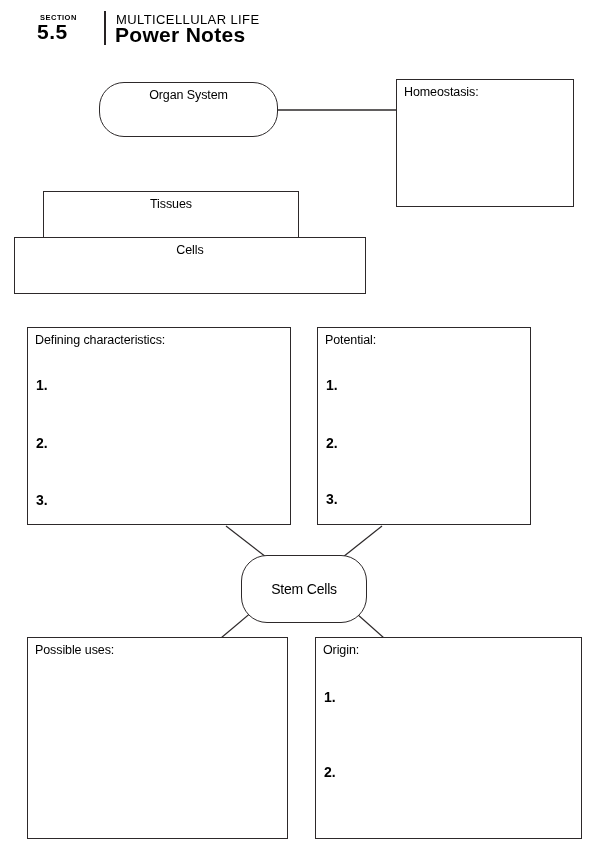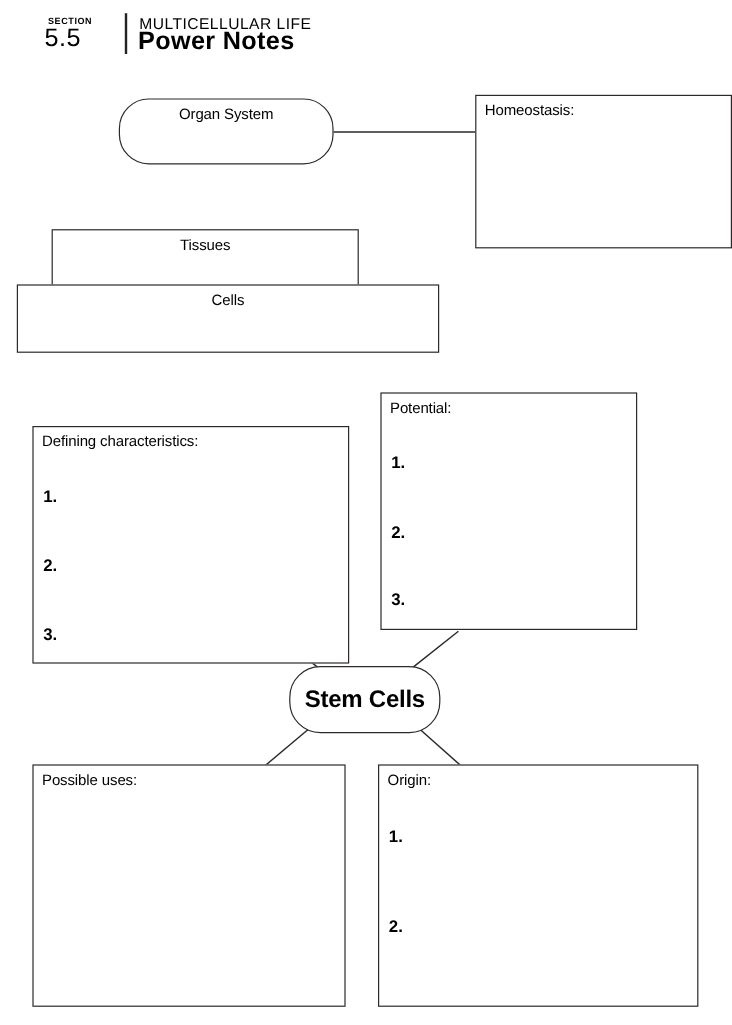--- a/index.html
+++ b/index.html
@@ -19,21 +19,21 @@
   }
   .abs { position: absolute; }
 
   
   .sec-label {
     left: 40px; top: 13px;
     font-size: 7.5px; font-weight: bold; letter-spacing: 0.5px;
   }
   .sec-num {
     left: 37px; top: 20px;
-    font-size: 21px; font-weight: normal; letter-spacing: 0.5px;
+    font-size: 21px; font-weight: bold; letter-spacing: 0.5px;
   }
   .head-divider {
     left: 104px; top: 11px;
     width: 2px; height: 34px;
     background: #262223;
   }
   .chapter-title {
     left: 116px; top: 12px;
     font-size: 13px; letter-spacing: 0.4px; font-weight: 500;
   }
@@ -65,38 +65,38 @@
     position: absolute;
     left: 8px;
     font-size: 14px; font-weight: bold;
   }
 
   
   .box-organ-system { left: 99px;  top: 82px;  width: 179px; height: 55px; border-radius: 25px; }
   .box-organs       { left: 71px;  top: 136px; width: 235px; height: 56px; }
   .box-tissues      { left: 43px;  top: 191px; width: 256px; height: 55px; }
   .box-cells        { left: 14px;  top: 237px; width: 352px; height: 57px; }
-  .box-homeostasis  { left: 396px; top: 79px;  width: 214px; height: 128px; }
+  .box-homeostasis  { left: 396px; top: 79px;  width: 178px; height: 128px; }
 
   
-  .box-defining      { left: 27px;  top: 327px; width: 264px; height: 198px; margin-top: 28px; }
+  .box-defining      { left: 27px;  top: 327px; width: 264px; height: 198px; }
   .box-potential     { left: 317px; top: 327px; width: 214px; height: 198px; }
   .box-possible-uses { left: 27px;  top: 637px; width: 261px; height: 202px; }
   .box-origin        { left: 315px; top: 637px; width: 267px; height: 202px; }
 
   .stem-oval {
     position: absolute;
     left: 241px; top: 555px;
-    width: 126px; height: 56px;
+    width: 126px; height: 68px;
     border: 1.4px solid #2d292a;
     border-radius: 26px;
     background: #ffffff;
     box-sizing: border-box;
     display: flex; align-items: center; justify-content: center;
-    font-size: 20px; font-weight: bold; letter-spacing: -0.2px;
+    font-size: 14px; font-weight: normal; letter-spacing: -0.2px;
   }
 
   .connector-layer {
     position: absolute;
     left: 0; top: 0; width: 610px; height: 854px;
     pointer-events: none;
   }
 </style>
 </head>
 <body>

